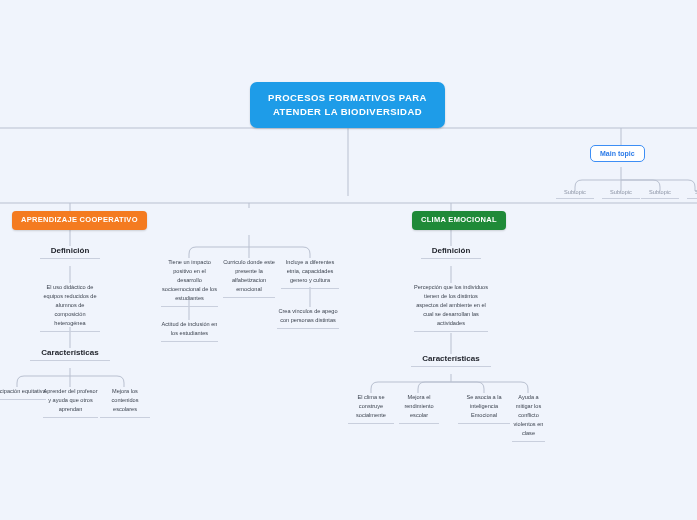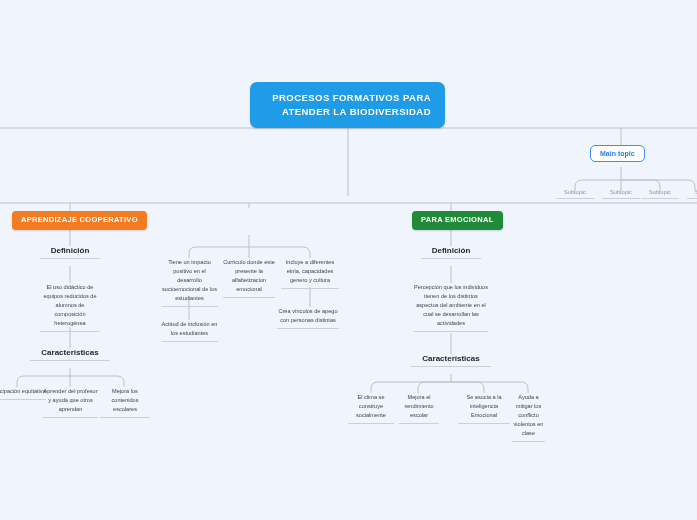--- a/index.html
+++ b/index.html
@@ -37,21 +37,21 @@
   
   .root-node {
     background: #1e9ce8;
     color: #ffffff;
     border-radius: 7px;
     padding: 9px 14px;
     font-size: 9.5px;
     font-weight: bold;
     letter-spacing: .45px;
     line-height: 1.45;
-    text-align: right;
+    text-align: center;
     box-shadow: 0 1px 2px rgba(0,0,0,.18);
   }
 
   
   .branch-head {
     color: #ffffff;
     border-radius: 4px;
     padding: 4px 9px;
     font-size: 7.5px;
     font-weight: bold;
@@ -175,21 +175,21 @@
   <div class="node leaf-text" style="left:100px; top:387px; width:50px;">Mejora los contenidos escolares</div>
 
 
   <div class="node leaf-text" style="left:161px; top:258px; width:57px;">Tiene un impacto positivo en el desarrollo socioemocional de los estudiantes</div>
   <div class="node leaf-text" style="left:223px; top:258px; width:52px;">Curriculo donde este presente la alfabetizacion emocional</div>
   <div class="node leaf-text" style="left:281px; top:258px; width:58px;">Incluye a diferentes etnia, capacidades genero y cultura</div>
 
   <div class="node leaf-text" style="left:161px; top:320px; width:57px;">Actitud de inclusión en los estudiantes</div>
   <div class="node leaf-text" style="left:277px; top:307px; width:62px;">Crea vínculos de apego con personas distintas</div>
 
-  <div class="node branch-head" style="left:412px; top:211px; background:#1f8a38;">PARA EMOCIONAL</div>
+  <div class="node branch-head" style="left:412px; top:211px; background:#1f8a38;">CLIMA EMOCIONAL</div>
 
   <div class="node head-text" style="left:421px; top:246px; width:60px;">Definición</div>
 
   <div class="node leaf-text" style="left:414px; top:283px; width:74px;">Percepción que los individuos tienen de los distintos aspectos del ambiente en el cual se desarrollan las actividades</div>
 
   <div class="node head-text" style="left:411px; top:354px; width:80px;">Características</div>
 
   <div class="node leaf-text" style="left:348px; top:393px; width:46px;">El clima se construye socialmente</div>
   <div class="node leaf-text" style="left:399px; top:393px; width:40px;">Mejora el rendimiento escolar</div>
   <div class="node leaf-text" style="left:458px; top:393px; width:52px;">Se asocia a la inteligencia Emocional</div>

